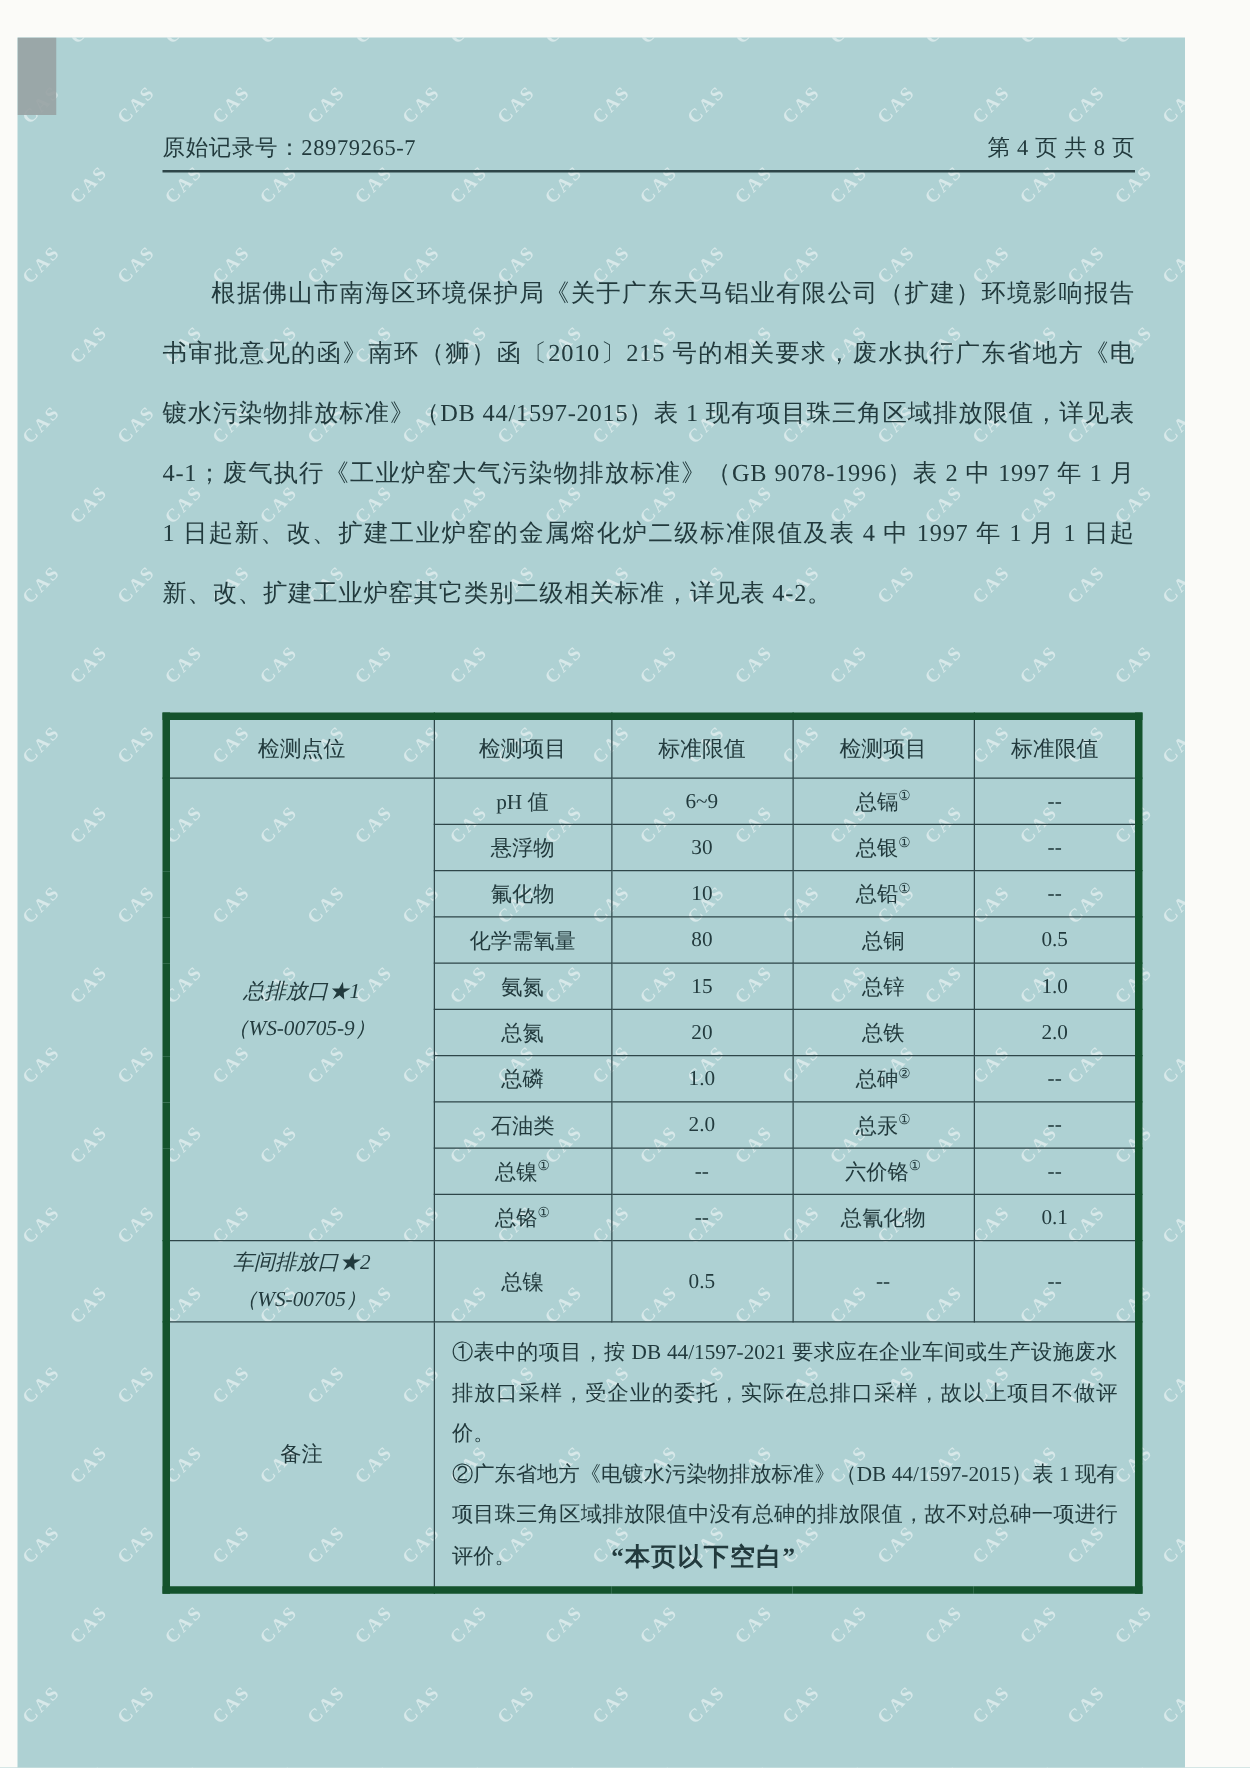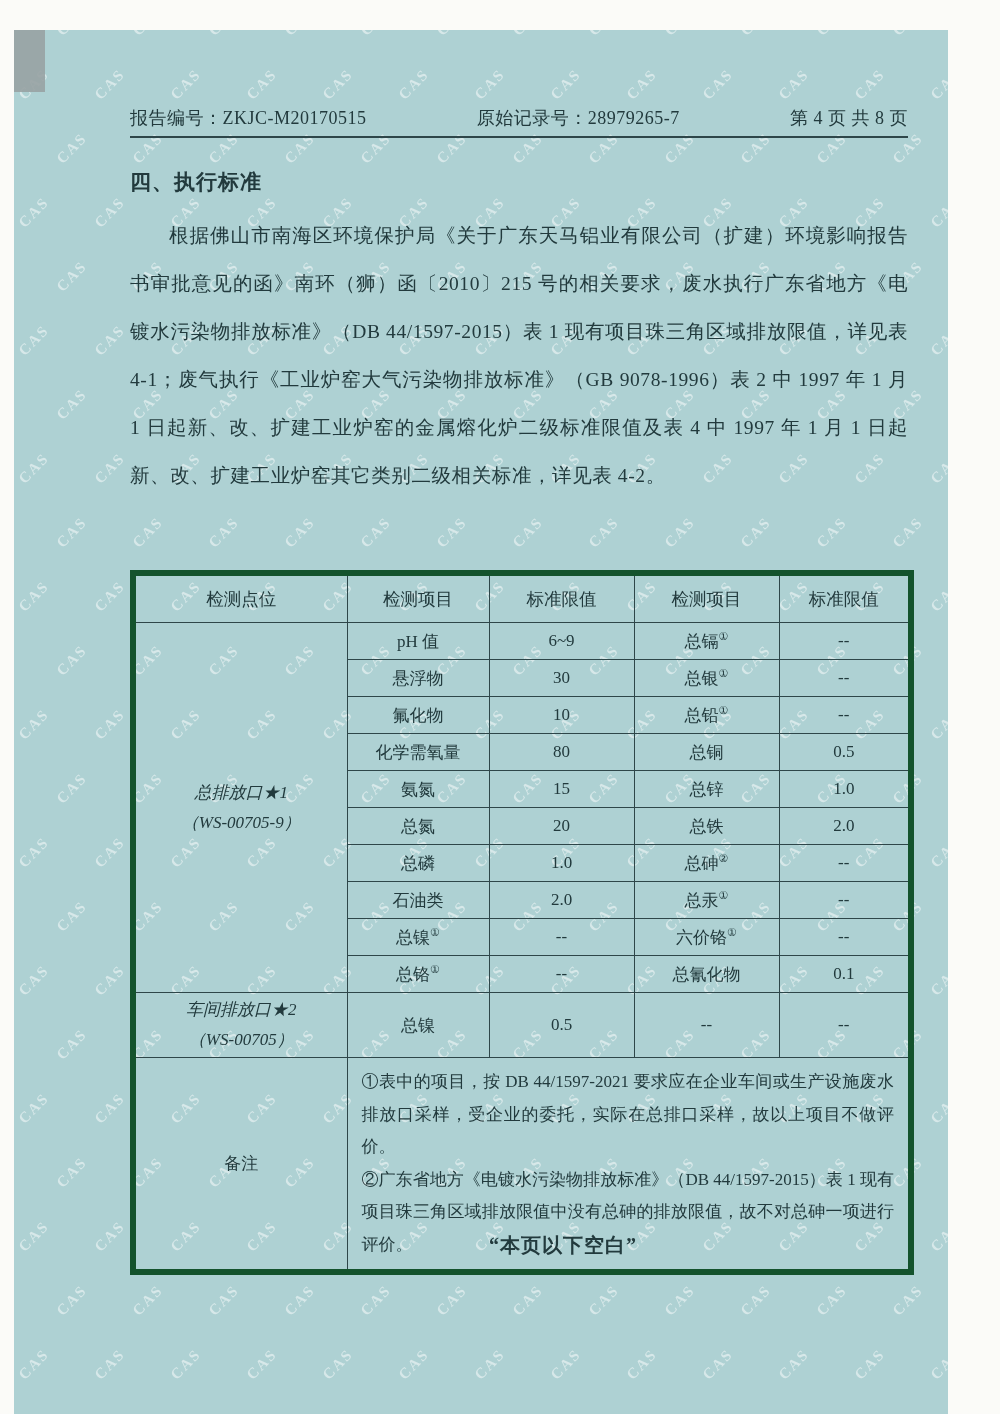--- a/index.html
+++ b/index.html
@@ -364,29 +364,25 @@
       <div class="wm" style="left: 572px; top: 1390px;">CAS</div>
       <div class="wm" style="left: 648px; top: 1390px;">CAS</div>
       <div class="wm" style="left: 724px; top: 1390px;">CAS</div>
       <div class="wm" style="left: 800px; top: 1390px;">CAS</div>
       <div class="wm" style="left: 876px; top: 1390px;">CAS</div>
     </div>
   <div class="scan-corner"></div>
 
   <div class="content abs report-header">
     <span>
-      <span>报告编号：</span><span>ZKJC-M20170515</span>
-    </span>
-    <span>
       <span>原始记录号：</span><span>28979265-7</span>
     </span>
     <span>第 4 页 共 8 页</span>
   </div>
 
-  <div class="content abs section-title">四、执行标准</div>
 
   <div class="content abs body-paragraph">根据佛山市南海区环境保护局《关于广东天马铝业有限公司（扩建）环境影响报告书审批意见的函》南环（狮）函〔2010〕215 号的相关要求，废水执行广东省地方《电镀水污染物排放标准》（DB 44/1597-2015）表 1 现有项目珠三角区域排放限值，详见表 4-1；废气执行《工业炉窑大气污染物排放标准》（GB 9078-1996）表 2 中 1997 年 1 月 1 日起新、改、扩建工业炉窑的金属熔化炉二级标准限值及表 4 中 1997 年 1 月 1 日起新、改、扩建工业炉窑其它类别二级相关标准，详见表 4-2。</div>
 
 
   <table class="content abs limits-table">
     <colgroup>
       <col style="width:214px">
         <col style="width:142px">
         <col style="width:145px">
         <col style="width:145px">

